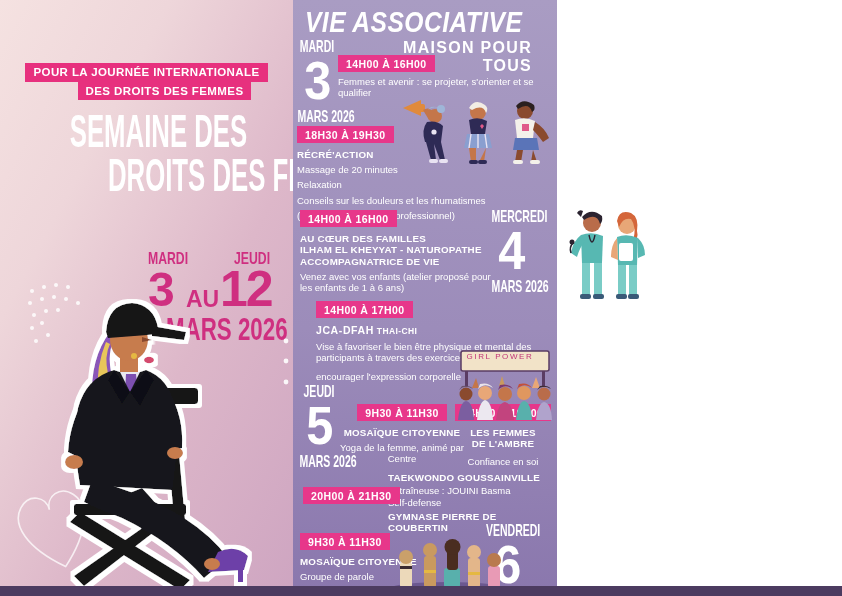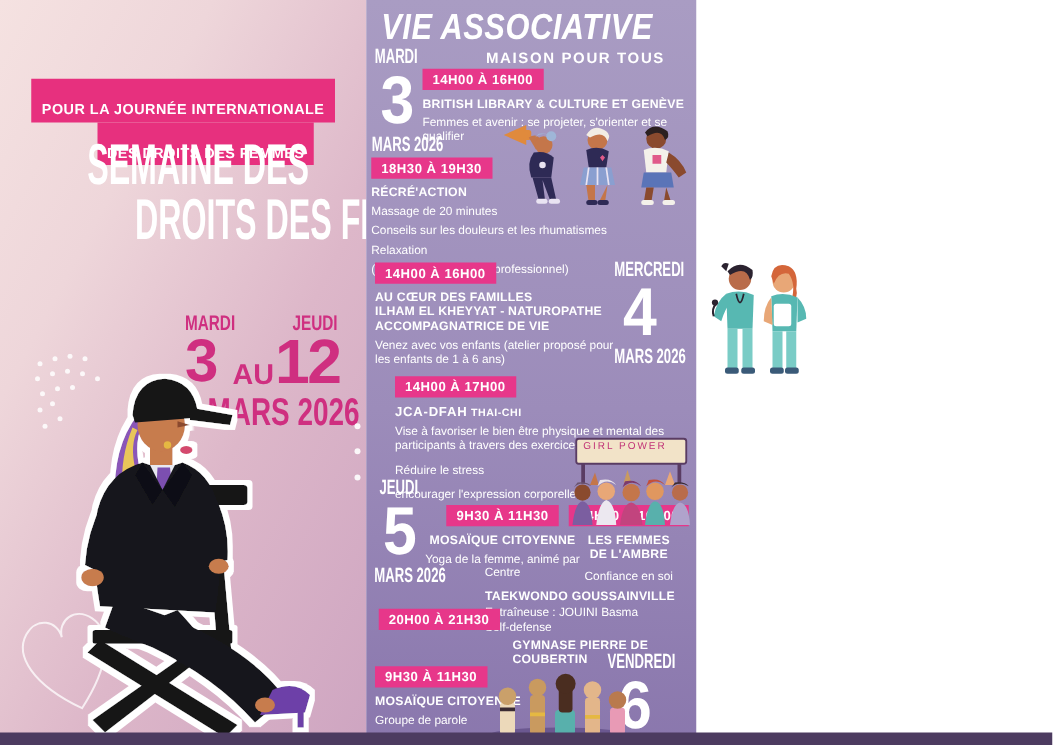--- a/index.html
+++ b/index.html
@@ -9,21 +9,21 @@
   
   .col-left{position:absolute;left:0;top:0;width:293px;height:596px;
     background:linear-gradient(118deg,#f5e2e1 0%,#eed6da 28%,#ddb7c9 62%,#cea5c1 100%);}
   .col-mid{position:absolute;left:293px;top:0;width:264px;height:596px;
     background:linear-gradient(180deg,#a99cc3 0%,#9c8cba 55%,#8a77ad 100%);}
   .footer-strip{position:absolute;left:0;top:586px;width:842px;height:10px;background:#4c3b60;}
 
   
   .banner{position:absolute;left:0;top:63px;width:293px;text-align:center;line-height:1;}
   .banner-bar{display:inline-block;background:#e7307e;color:#fff;font-weight:bold;
-    font-size:11.5px;letter-spacing:.4px;padding:20px 8px 3px;}
+    font-size:11.5px;letter-spacing:.4px;padding:4px 8px 3px;}
   .banner-bar.b2{margin-top:0px;margin-left:36px;}
 
   .sem-title{position:absolute;left:0;top:110px;width:293px;color:#fff;font-weight:bold;
     font-size:46px;line-height:.95;text-align:center;}
   .sem-title .cond{display:inline-block;transform:scaleX(.56);transform-origin:center;white-space:nowrap;}
 
   .date-range{position:absolute;left:130px;top:248px;width:160px;height:100px;color:#cf2f80;}
   .dr{position:absolute;font-weight:bold;line-height:1;}
   .dr.cond{transform:scaleX(.72);transform-origin:left;white-space:nowrap;}
   .dr-d1lab{left:18px;top:2px;font-size:17px;}
@@ -38,21 +38,21 @@
   
   .daybox{position:absolute;color:#fff;text-align:center;line-height:1;}
   .daybox .dw{font-weight:bold;font-size:15px;transform:scale(.7,1.1);transform-origin:center;white-space:nowrap;}
   .daybox .dn{font-weight:bold;font-size:54px;letter-spacing:-2px;margin-top:0px;transform:scaleX(.9);transform-origin:center;}
   .daybox .dm{font-weight:bold;font-size:15px;transform:scale(.7,1.1);transform-origin:center;white-space:nowrap;margin-top:1px;}
 
   
   .vie-title{position:absolute;left:305px;top:6px;color:#fff;font-style:italic;font-weight:bold;
     font-size:29px;transform:scaleX(.85);transform-origin:left;white-space:nowrap;letter-spacing:.5px;}
   .vie-sub{position:absolute;left:377px;top:39px;width:155px;text-align:right;color:#fff;
-    font-weight:bold;font-size:12px;letter-spacing:1.3px;}
+    font-weight:bold;font-size:16px;letter-spacing:1.3px;}
 
   .event{position:absolute;color:#fff;}
   .badge{display:inline-block;background:#e7378a;color:#fff;font-weight:bold;font-size:10.5px;
     padding:3px 8px 2px;letter-spacing:.4px;white-space:nowrap;}
   .etitle{font-weight:bold;font-size:9.8px;letter-spacing:.2px;margin-top:6px;line-height:1.15;}
   .esub{font-weight:bold;font-size:9.8px;letter-spacing:.2px;line-height:1.15;}
   .eline{font-size:9.5px;margin-top:4px;line-height:1.18;}
   .org{font-weight:bold;font-size:10.5px;letter-spacing:.6px;}
   .tname{font-size:8.5px;letter-spacing:.4px;}
   .center{text-align:center;}
@@ -210,68 +210,66 @@
     <div class="dm">MARS 2026</div>
   </div>
   <div class="daybox" style="left:477px;top:522px;width:60px;">
     <div class="dw">VENDREDI</div>
     <div class="dn">6</div>
     <div class="dm">MARS 2026</div>
   </div>
 
   <div class="event" style="left:338px;top:54px;width:212px;">
     <span class="badge">14H00 À 16H00</span>
-    <div class="etitle">BRITISH LIBRARY &amp; CULTURE ET GENÈVE</div>
     <div class="eline">Femmes et avenir : se projeter, s'orienter et se qualifier</div>
   </div>
 
   <div class="event" style="left:297px;top:125px;width:230px;">
     <span class="badge">18H30 À 19H30</span>
     <div class="etitle">RÉCRÉ'ACTION</div>
     <div class="eline">Massage de 20 minutes</div>
+    <div class="eline">Relaxation</div>
     <div class="eline">Conseils sur les douleurs et les rhumatismes</div>
-    <div class="eline">Relaxation</div>
     <div class="eline">(atelier encadré par un professionnel)</div>
   </div>
 
   <div class="event" style="left:300px;top:209px;width:196px;">
     <span class="badge">14H00 À 16H00</span>
     <div class="etitle">AU CŒUR DES FAMILLES</div>
     <div class="esub">ILHAM EL KHEYYAT - NATUROPATHE</div>
     <div class="esub">ACCOMPAGNATRICE DE VIE</div>
     <div class="eline">Venez avec vos enfants (atelier proposé pour les enfants de 1 à 6 ans)</div>
   </div>
 
   <div class="event" style="left:316px;top:300px;width:248px;">
     <span class="badge">14H00 À 17H00</span>
     <div class="etitle"><span class="org">JCA-DFAH</span>
       <span class="tname">THAI-CHI</span></div>
     <div class="eline" style="width:240px;">Vise à favoriser le bien être physique et mental des participants à travers des exercices</div>
-    <div class="eline" style="margin-top:8px;">Réduire le stress</div>
     <div class="eline" style="margin-top:8px;">encourager l'expression corporelle</div>
   </div>
 
   <div class="event center" style="left:338px;top:403px;width:128px;">
     <span class="badge">9H30 À 11H30</span>
     <div class="etitle">MOSAÏQUE CITOYENNE</div>
     <div class="eline">Yoga de la femme, animé par Centre</div>
   </div>
 
   <div class="event center" style="left:447px;top:403px;width:112px;">
     <span class="badge">14H00 À 16H00</span>
     <div class="etitle">LES FEMMES</div>
     <div class="esub">DE L'AMBRE</div>
     <div class="eline" style="margin-top:6px;">Confiance en soi</div>
   </div>
 
   <div class="event" style="left:388px;top:472px;width:160px;">
     <div class="esub">TAEKWONDO GOUSSAINVILLE</div>
     <div class="eline" style="margin-top:2px;">Entraîneuse : JOUINI Basma</div>
     <div class="eline" style="margin-top:1px;">Self-defense</div>
-    <div class="esub" style="margin-top:2px;margin-left:22px;">GYMNASE PIERRE DE COUBERTIN</div>
+    <div class="esub" style="margin-top:2px;">GYMNASE PIERRE DE COUBERTIN</div>
   </div>
   <div class="event" style="left:303px;top:486px;">
     <span class="badge">20H00 À 21H30</span>
   </div>
 
   <div class="event" style="left:300px;top:532px;width:165px;">
     <span class="badge">9H30 À 11H30</span>
     <div class="etitle">MOSAÏQUE CITOYENNE</div>
     <div class="eline">Groupe de parole</div>
   </div>

